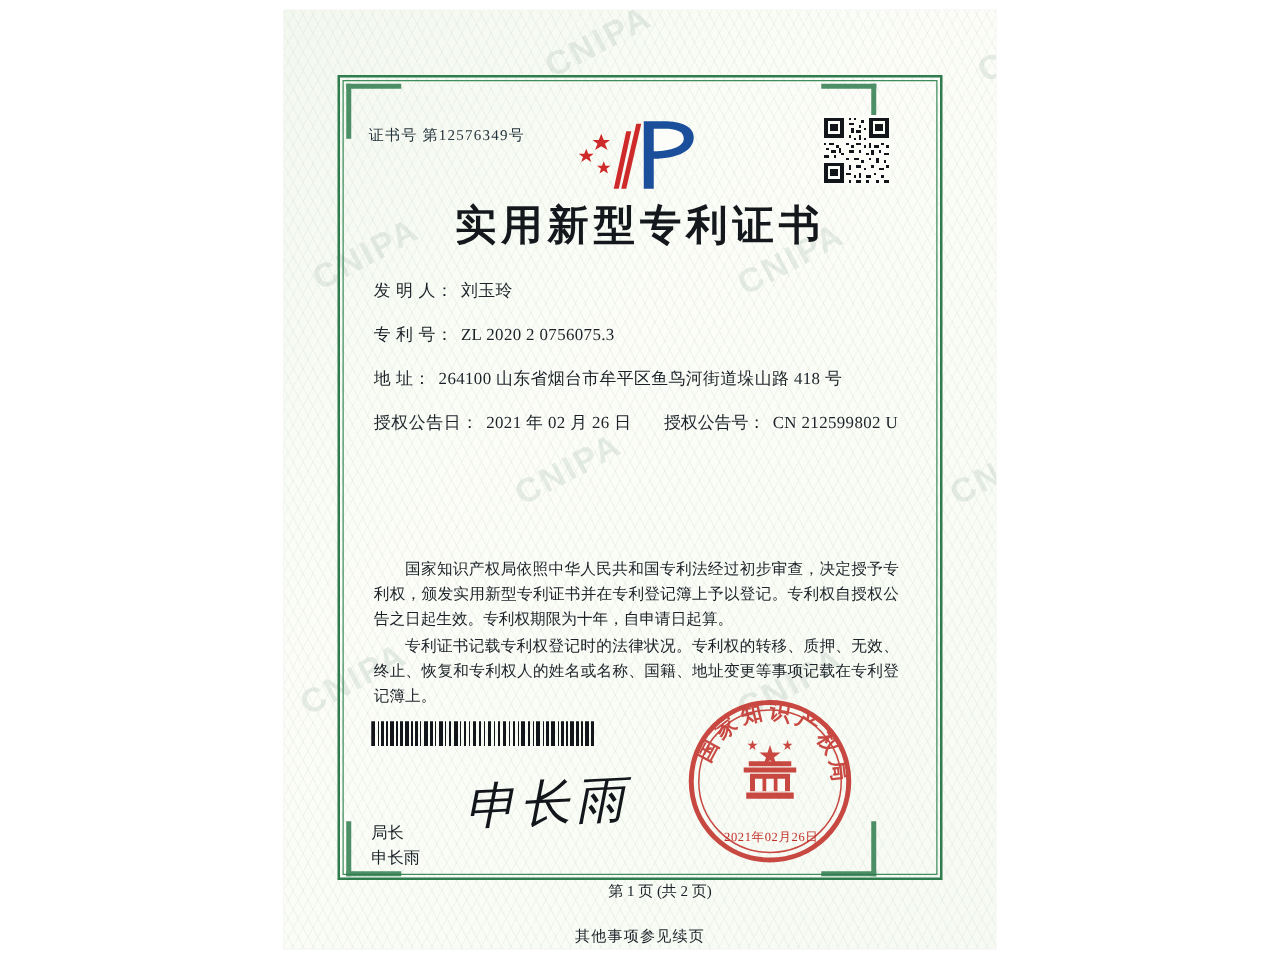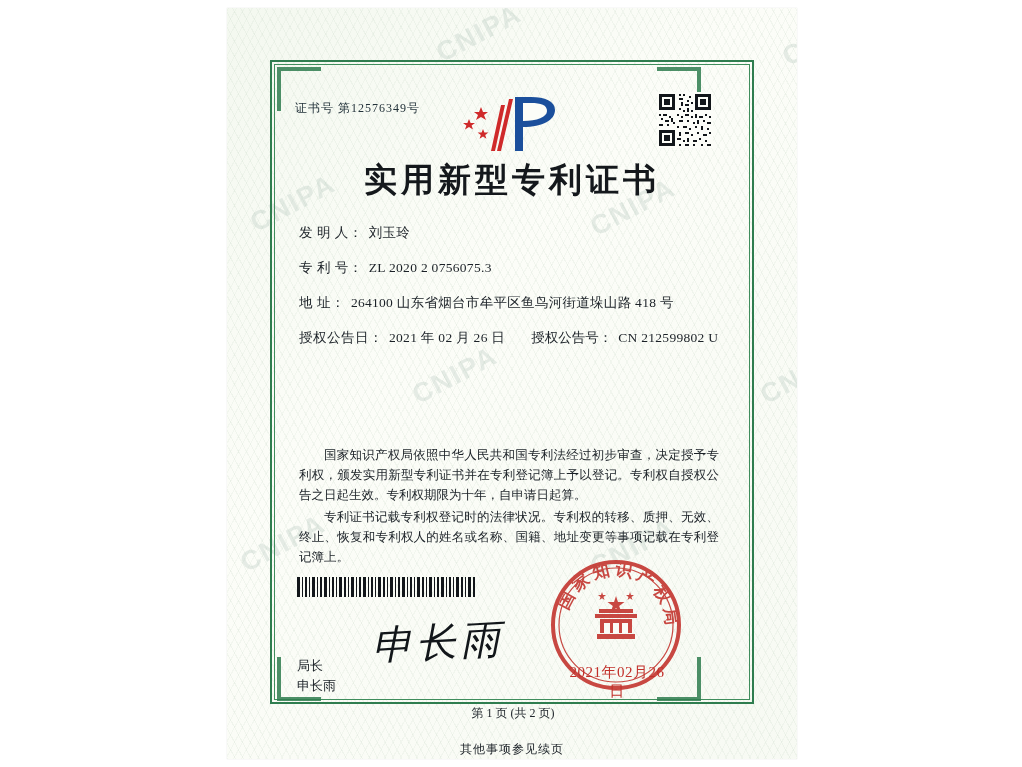--- a/index.html
+++ b/index.html
@@ -213,28 +213,28 @@
     top: 548px;
     width: 138px;
     height: 138px;
   }
   .seal-date {
     position: absolute;
     left: 335px;
     top: 655px;
     width: 110px;
     text-align: center;
-    font-size: 15px;
+    font-size: 10px;
     color: #c2302a;
     letter-spacing: 0.5px;
   }
   
   .page-no {
     position: absolute;
-    left: 1px;
+    left: 16px;
     top: 697px;
     width: 570px;
     text-align: center;
     font-size: 12px;
     color: #1b2127;
   }
   .footer-note {
     position: absolute;
     left: 0;
     top: 733px;

